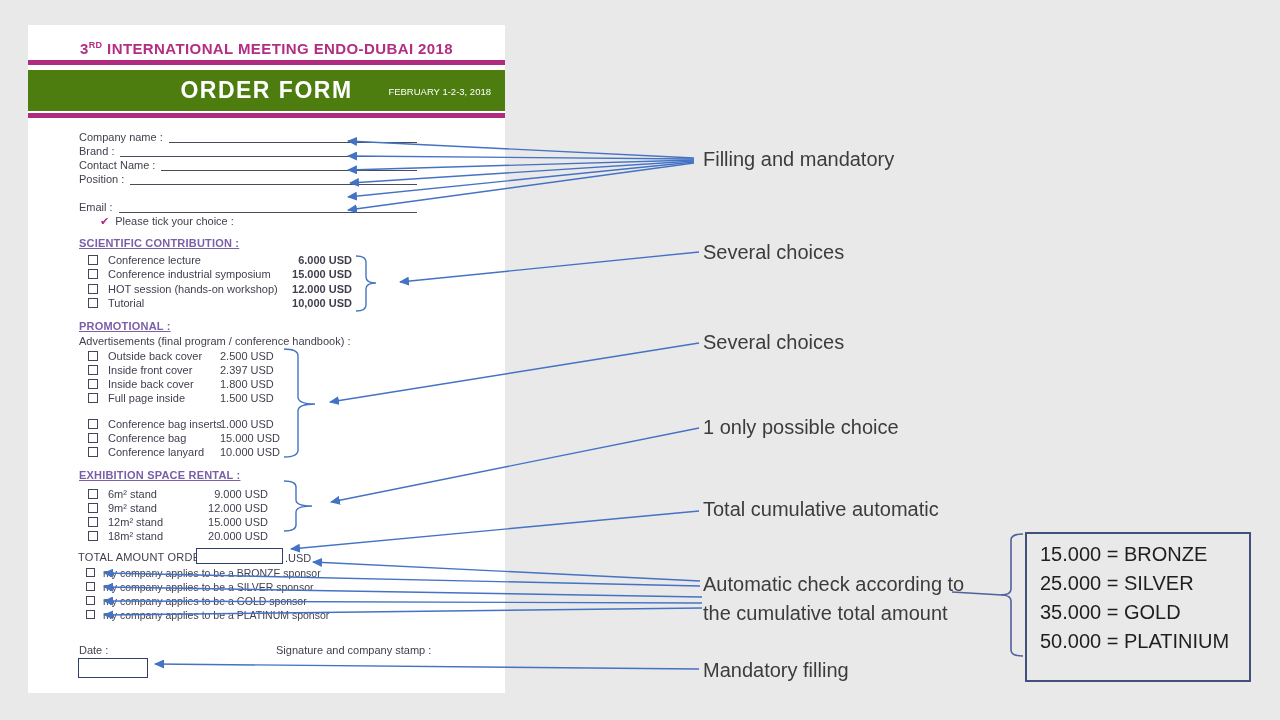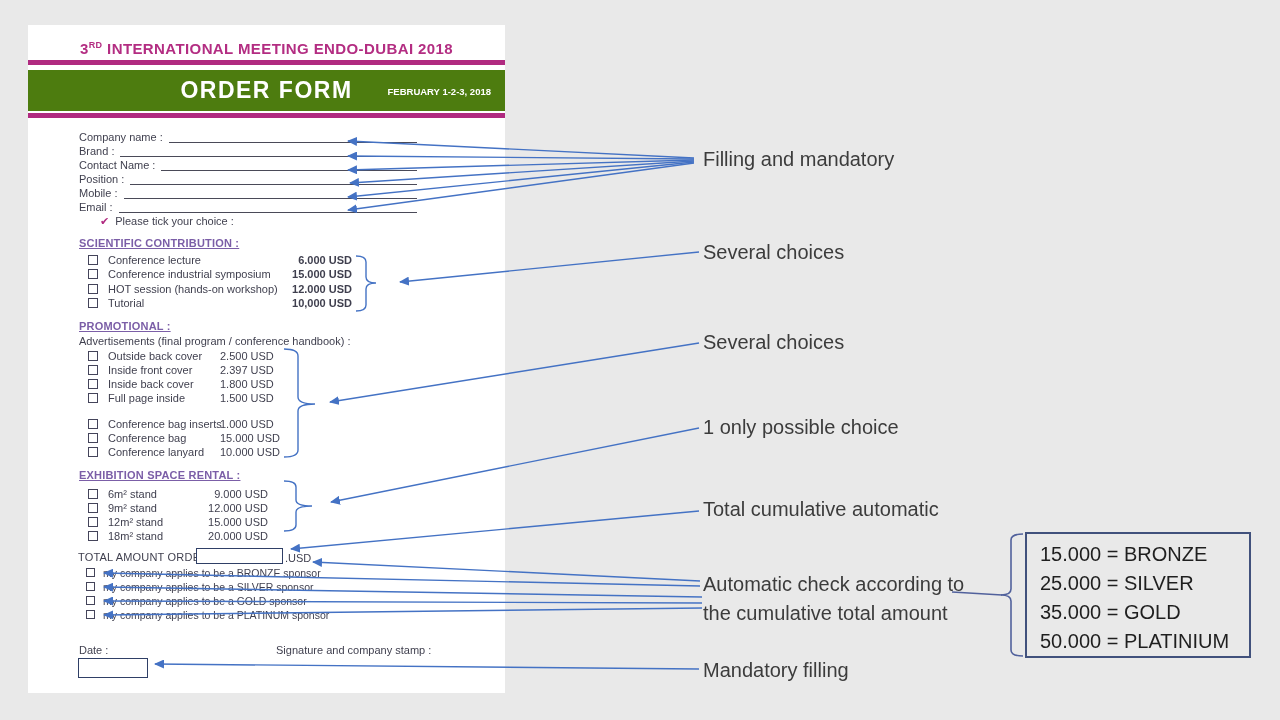--- a/index.html
+++ b/index.html
@@ -21,21 +21,21 @@
   .bar{position:absolute;left:0;width:100%;height:5px;background:#b02a80;}
   .bar1{top:35px;} .bar2{top:88px;}
   .banner{
     position:absolute;left:0;top:45px;width:100%;height:41px;background:#4d7c0f;
   }
   .banner-title{
     position:absolute;left:0;right:0;top:0;height:41px;line-height:41px;
     text-align:center;color:#fff;font-weight:bold;font-size:23px;letter-spacing:1.5px;
   }
   .banner-date{
-    position:absolute;right:14px;top:16px;color:#fff;font-weight:bold;font-size:9.5px;
+    position:absolute;right:14px;top:16px;color:#fff;font-weight:normal;font-size:9.5px;
   }
   
   .field-row{position:absolute;left:51px;right:88px;height:13px;display:flex;align-items:flex-end;}
   .field-label{font-size:11px;color:#3f3f4e;white-space:nowrap;padding-right:6px;}
   .field-line{flex:1;border-bottom:1.3px solid #4a4a58;height:100%;}
   .tick-note{position:absolute;left:72px;top:190px;font-size:11px;color:#3f3f4e;}
   .tick-note .chk{color:#b02a80;font-size:11px;margin-right:6px;}
   
   .sec-head{
     position:absolute;left:51px;font-size:11px;font-weight:bold;color:#7b5ea7;
@@ -68,21 +68,21 @@
   .date-label{position:absolute;left:51px;top:619px;font-size:11px;color:#3f3f4e;}
   .date-box{
     position:absolute;left:50px;top:633px;width:70px;height:20px;
     border:1.4px solid #2f3f66;background:#fff;box-sizing:border-box;
   }
   .sig-label{position:absolute;left:248px;top:619px;font-size:11px;color:#3f3f4e;}
   
   .anno{position:absolute;font-size:20px;color:#3c3c3c;white-space:nowrap;}
   .anno-2l{line-height:29px;}
   .legend-box{
-    position:absolute;left:1025px;top:532px;width:226px;height:126px;
+    position:absolute;left:1025px;top:532px;width:226px;height:150px;
     border:2px solid #41517c;box-sizing:border-box;padding:6px 0 0 13px;
     font-size:20px;line-height:29px;color:#1f1f1f;background:transparent;
   }
   .overlay{position:absolute;left:0;top:0;width:1280px;height:720px;pointer-events:none;}
 </style>
 </head>
 <body>
 
 <div class="page">
 
@@ -102,24 +102,20 @@
   <div class="field-row" style="top:133px">
     <span class="field-label">Contact Name :</span>
     <span class="field-line"></span>
   </div>
   <div class="field-row" style="top:119px">
     <span class="field-label">Brand :</span>
     <span class="field-line"></span>
   </div>
   <div class="field-row" style="top:147px">
     <span class="field-label">Position :</span>
-    <span class="field-line"></span>
-  </div>
-  <div class="field-row" style="top:161px">
-    <span class="field-label">Mobile :</span>
     <span class="field-line"></span>
   </div>
   <div class="field-row" style="top:175px">
     <span class="field-label">Email :</span>
     <span class="field-line"></span>
   </div>
 
   <div class="tick-note"><span class="chk">✔</span><span>Please tick your choice :</span></div>
 
   <div class="sec-head" style="top:212px">SCIENTIFIC CONTRIBUTION :</div>

